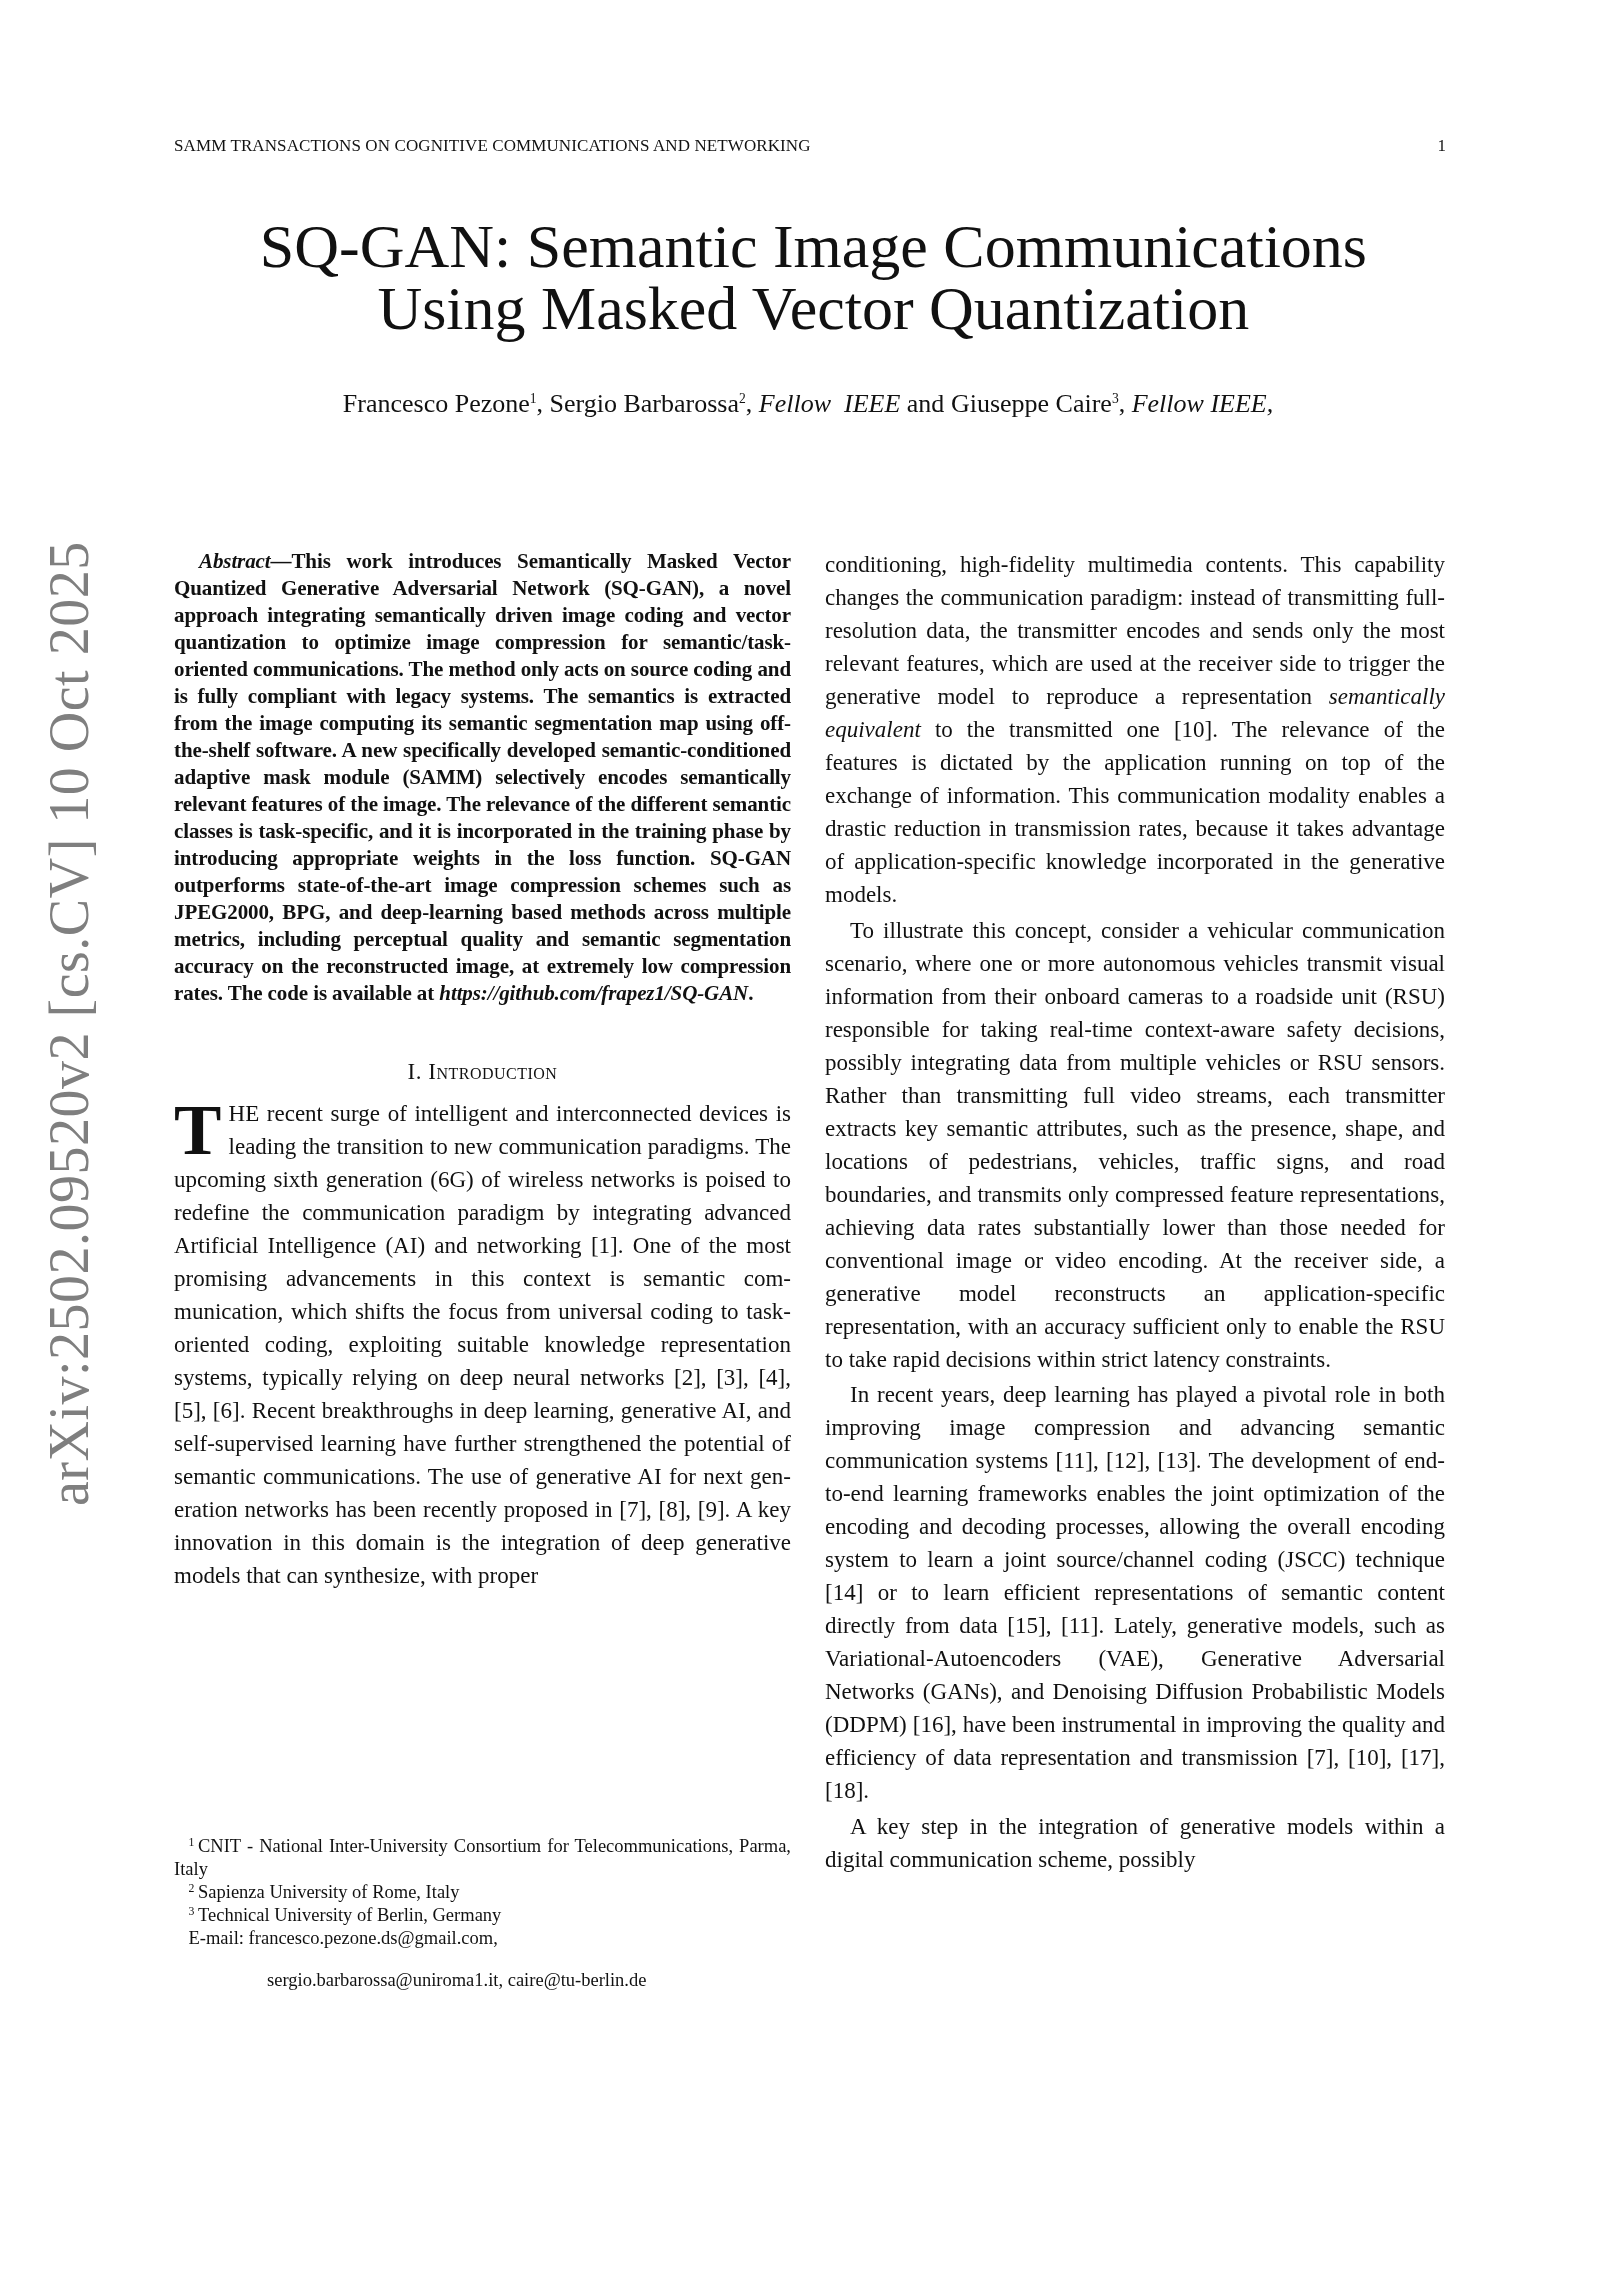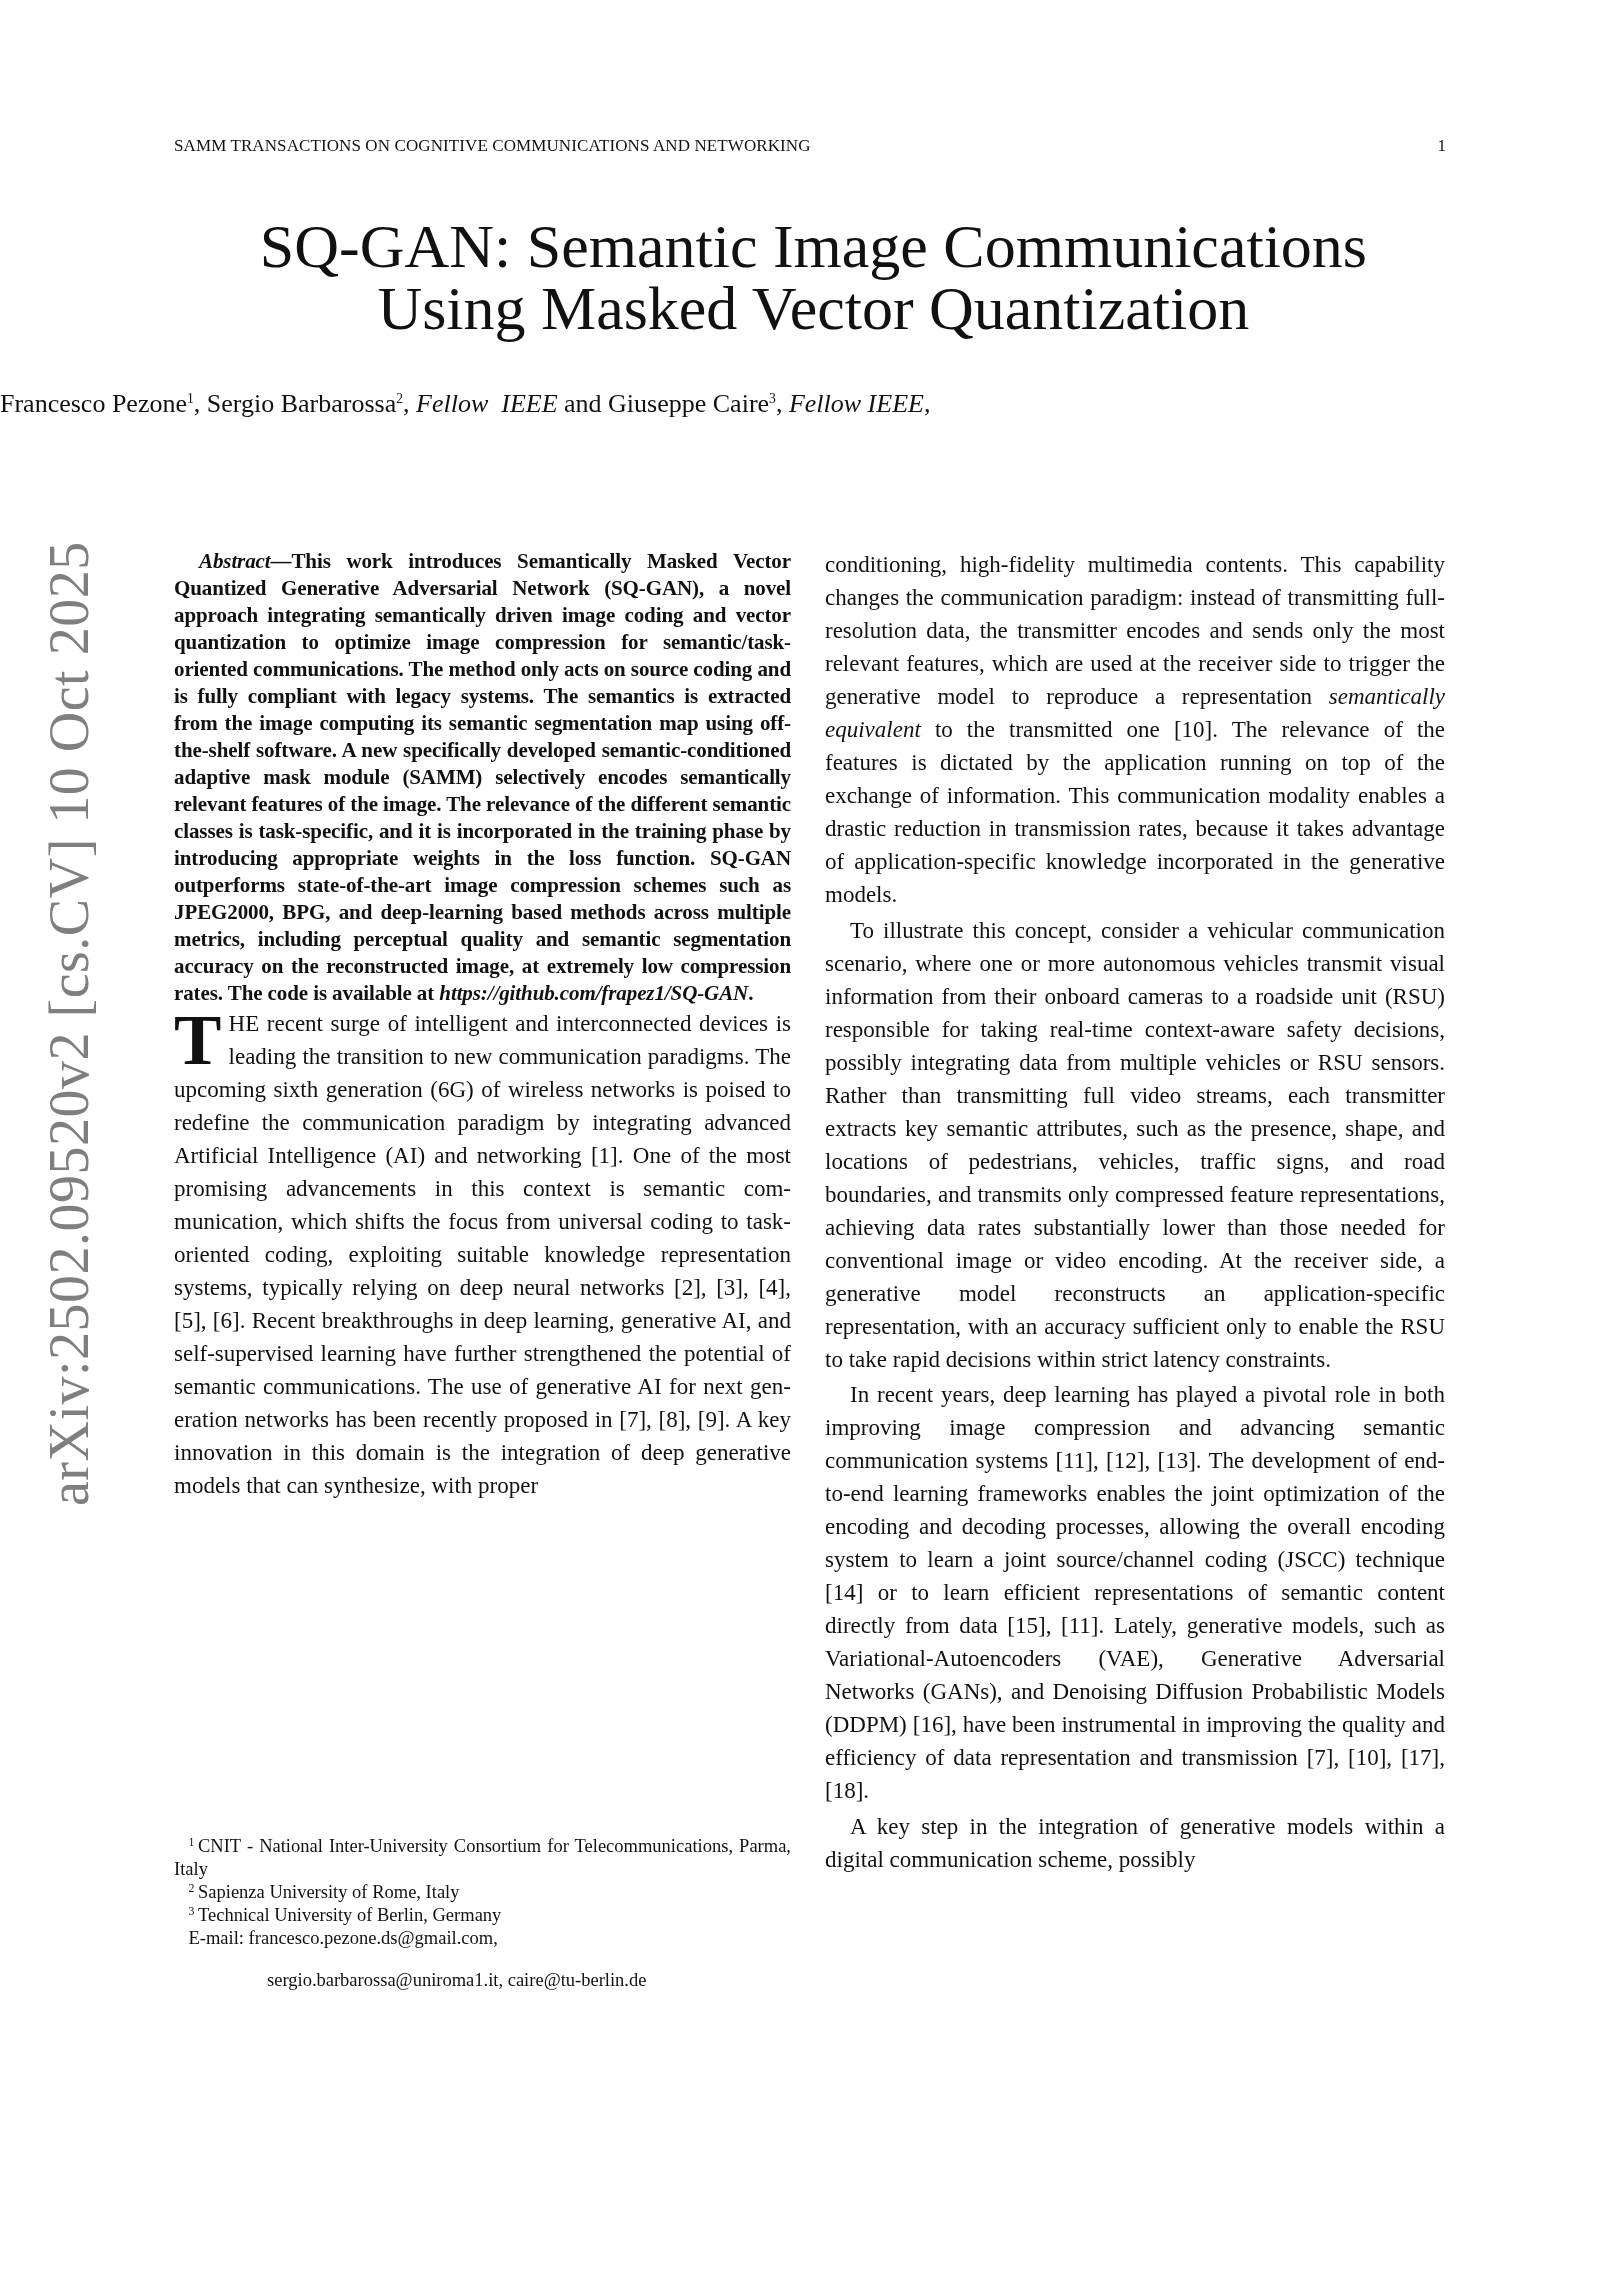--- a/index.html
+++ b/index.html
@@ -37,20 +37,21 @@
       font-weight: normal;
       margin: 0;
       padding-left: 5.4px;
     }
     .title .line { display: block; }
     .authors {
       position: absolute;
       left: 0;
       top: 389px;
       width: 1616px;
+      text-align: center;
       font-size: 26px;
       line-height: 29px;
     }
     .authors sup { font-size: 13.6px; vertical-align: 9px; line-height: 0; }
     .authors i { font-style: italic; }
 
     .arxiv-stamp {
       position: absolute;
       left: 41px;
       top: 1506px;
@@ -150,20 +151,21 @@
 </h1>
 
 <div class="authors">
   <span>Francesco Pezone</span><sup>1</sup><span>, </span><span>Sergio Barbarossa</span><sup>2</sup><span>, </span><i style="white-space:pre">Fellow  IEEE</i><span style="white-space:pre"> and </span><span>Giuseppe Caire</span><sup>3</sup><span>, </span><i>Fellow IEEE,</i>
 </div>
 
 <div class="col col-left">
   <p class="abstract"><span class="lead">Abstract</span><span>—</span><span>This work introduces Semantically Masked Vector Quantized Generative Adversarial Network (SQ-GAN), a novel approach integrating semantically driven image coding and vector quantization to optimize image compression for semantic/task-oriented communications. The method only acts on source coding and is fully compliant with legacy systems. The semantics is extracted from the image computing its semantic segmentation map using off-the-shelf software. A new specifically developed semantic-conditioned adaptive mask module (SAMM) selectively encodes semantically relevant features of the image. The relevance of the different semantic classes is task-specific, and it is incorporated in the training phase by introducing appropriate weights in the loss function. SQ-GAN outperforms state-of-the-art image compression schemes such as JPEG2000, BPG, and deep-learning based methods across multiple metrics, including perceptual quality and semantic segmentation accuracy on the reconstructed image, at extremely low compression rates. The code is available at </span><span class="url">https://github.com/frapez1/SQ-GAN</span><span>.</span></p>
 
 
+  <h2 class="section-heading"><span>I.</span> <span class="sc">Introduction</span></h2>
 
   <p class="para dropcap-para"><span class="dropcap">T</span><span>HE</span><span> recent surge of intelligent and interconnected devices is leading the transition to new communi­cation paradigms. The upcoming sixth generation (6G) of wireless networks is poised to redefine the com­munication paradigm by integrating advanced Artificial Intelligence (AI) and networking [1]. One of the most promising advancements in this context is semantic com­munication, which shifts the focus from universal coding to task-oriented coding, exploiting suitable knowledge representation systems, typically relying on deep neural networks [2], [3], [4], [5], [6]. Recent breakthroughs in deep learning, generative AI, and self-supervised learn­ing have further strengthened the potential of semantic communications. The use of generative AI for next gen­eration networks has been recently proposed in [7], [8], [9]. A key innovation in this domain is the integration of deep generative models that can synthesize, with proper</span></p>
 </div>
 
 <div class="footnotes">
   <p class="fn"><sup>1</sup><span>CNIT - National Inter-University Consortium for Telecommuni­cations, Parma, Italy</span></p>
   <p class="fn"><sup>2</sup><span>Sapienza University of Rome, Italy</span></p>
   <p class="fn"><sup>3</sup><span>Technical University of Berlin, Germany</span></p>
   <p class="fn">E-mail: francesco.pezone.ds@gmail.com,</p>
   <p class="fn email-line2">sergio.barbarossa@uniroma1.it, caire@tu-berlin.de</p>

